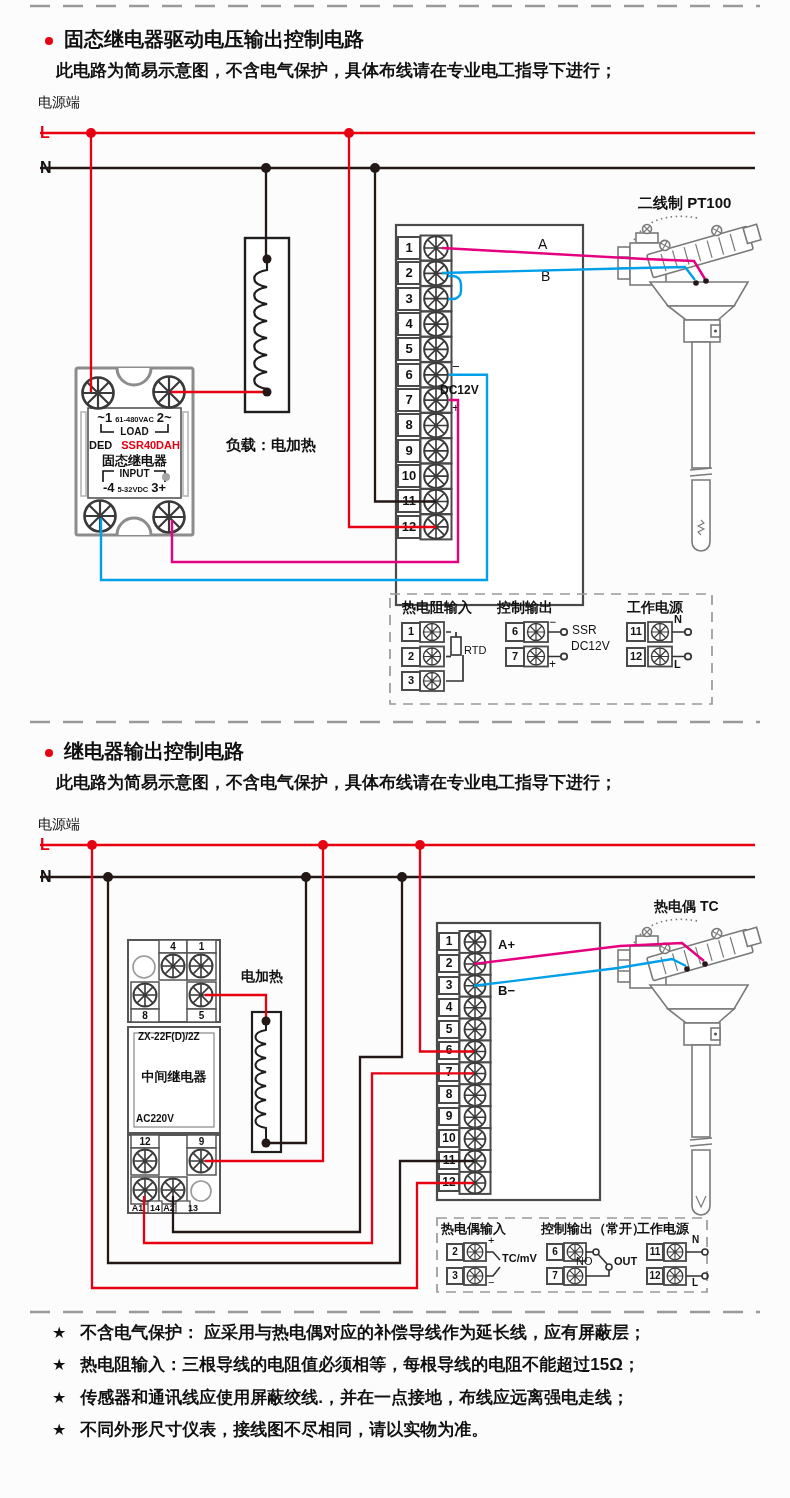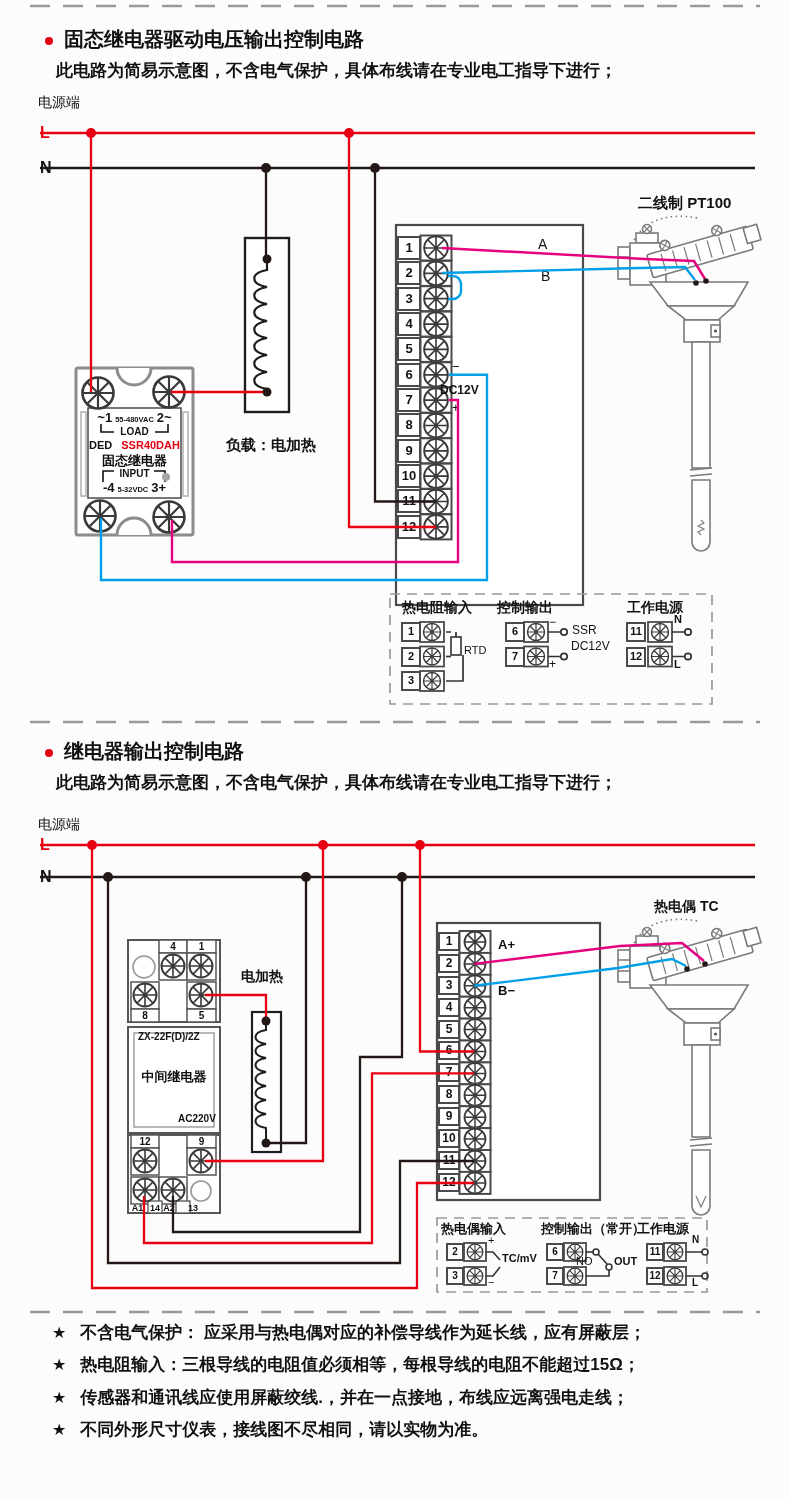--- a/index.html
+++ b/index.html
@@ -314,21 +314,21 @@
   <span class="bullet" style="left:45px;top:37px;"></span>
   <div class="t f20b" style="left:64px;top:28px;">固态继电器驱动电压输出控制电路</div>
   <div class="t f17" style="left:56px;top:61px;">此电路为简易示意图，不含电气保护，具体布线请在专业电工指导下进行；</div>
   <div class="t f14" style="left:38px;top:94px;">电源端</div>
   <div class="t f16b red" style="left:40px;top:124px;">L</div>
   <div class="t f16b" style="left:40px;top:159px;">N</div>
 
   <div class="ssrbox">
     <div class="ssrrow" style="top:2px;">
       <span class="f13b">~1</span>
-      <span class="tiny">55-480VAC</span>
+      <span class="tiny">61-480VAC</span>
       <span class="f13b">2~</span>
     </div>
     <div class="ssrrow f10b" style="top:18px;">LOAD</div>
     <div class="ssrrow" style="top:31px;gap:9px;">
       <span class="f11b">DED</span>
       <span class="f11b red">SSR40DAH</span>
     </div>
     <div class="ssrrow f13b" style="top:44px;">固态继电器</div>
     <div class="ssrrow f10b" style="top:60px;">INPUT</div>
     <div class="ssrrow" style="top:72px;">
@@ -391,21 +391,21 @@
   <div class="t f14" style="left:38px;top:816px;">电源端</div>
   <div class="t f16b red" style="left:40px;top:836px;">L</div>
   <div class="t f16b" style="left:40px;top:868px;">N</div>
 
   <div class="t f10b ctr" style="left:159px;top:941px;width:28px;">4</div>
   <div class="t f10b ctr" style="left:187px;top:941px;width:29px;">1</div>
   <div class="t f10b ctr" style="left:131px;top:1010px;width:28px;">8</div>
   <div class="t f10b ctr" style="left:187px;top:1010px;width:29px;">5</div>
   <div class="t f10b" style="left:138px;top:1031px;">ZX-22F(D)/2Z</div>
   <div class="t f13b ctr" style="left:134px;top:1070px;width:80px;">中间继电器</div>
-  <div class="t f10b" style="left:136px;top:1113px;padding-left:42px;">AC220V</div>
+  <div class="t f10b" style="left:136px;top:1113px;">AC220V</div>
   <div class="t f10b ctr" style="left:131px;top:1136px;width:28px;">12</div>
   <div class="t f10b ctr" style="left:187px;top:1136px;width:29px;">9</div>
   <div class="t f9b ctr" style="left:129px;top:1203px;width:17px;">A1</div>
   <div class="t f9b ctr" style="left:148px;top:1203px;width:14px;">14</div>
   <div class="t f9b ctr" style="left:161px;top:1203px;width:16px;">A2</div>
   <div class="t f9b ctr" style="left:176px;top:1203px;width:34px;">13</div>
 
   <div class="t f14b" style="left:241px;top:968px;">电加热</div>
 
   <div class="strip m2" style="left:438px;top:932px;">

